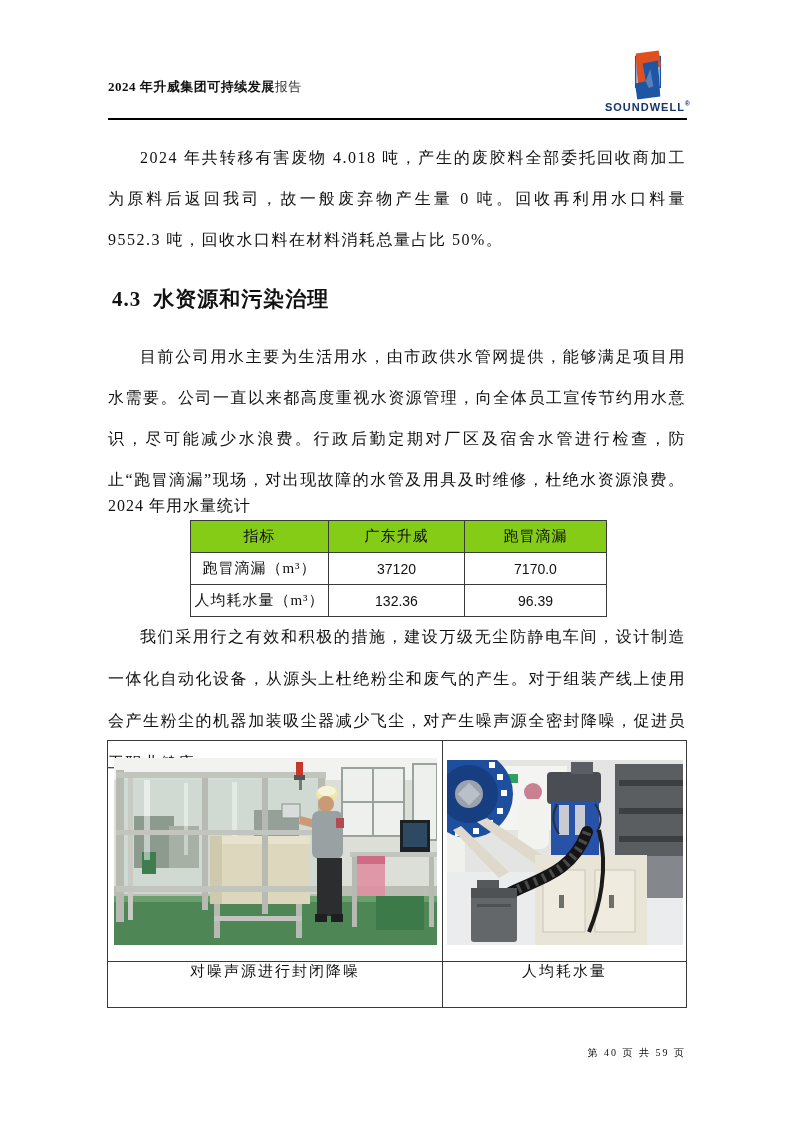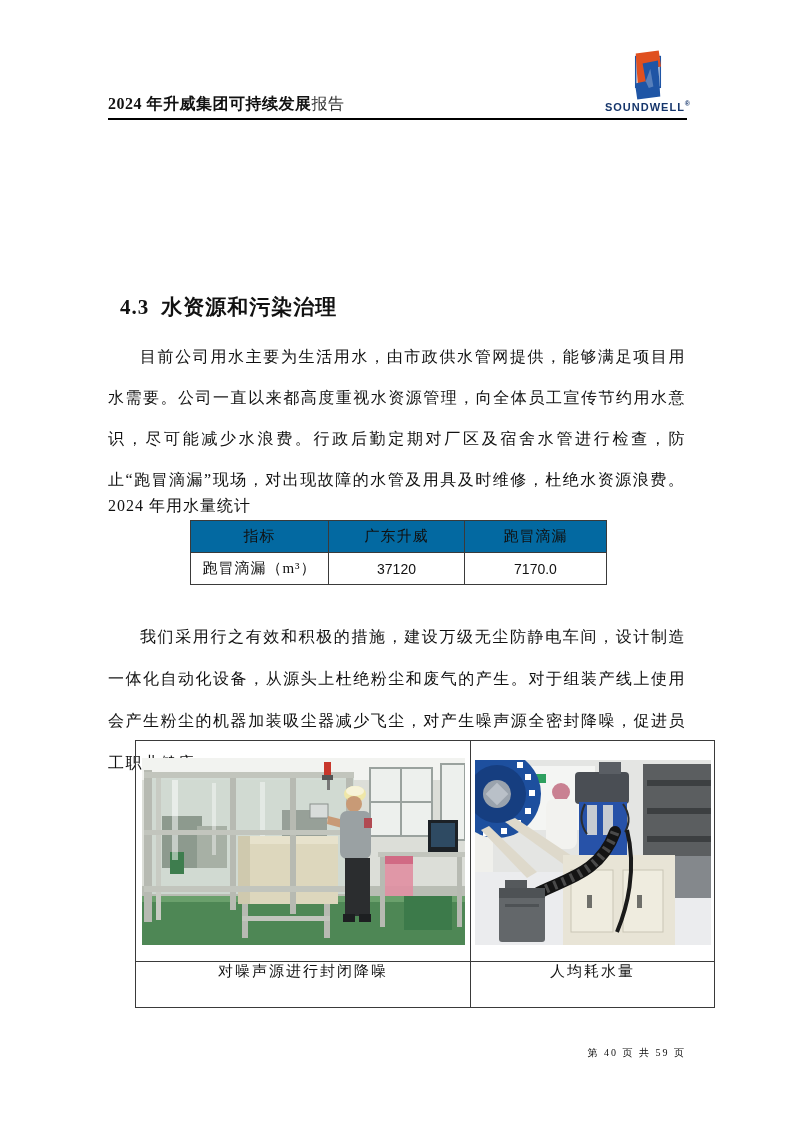--- a/index.html
+++ b/index.html
@@ -13,68 +13,68 @@
   
   .logo { position:absolute; right:100px; top:50px; width:92px; text-align:center; }
   .logo-emblem { display:block; margin:0 auto; }
   .logo-brand {
     font-family:"Liberation Sans","DejaVu Sans",sans-serif;
     font-size:11px; font-weight:bold; color:#15356b; letter-spacing:1px;
     white-space:nowrap;
   }
   .logo-reg { font-size:7px; vertical-align:super; color:#15356b; }
   .doc-title {
-    position:absolute; left:108px; top:94px; font-size:16px; letter-spacing:0.5px;
+    position:absolute; left:108px; top:78px; font-size:13px; letter-spacing:0.5px;
     white-space:nowrap;
   }
   .doc-title .strong { font-weight:bold; }
   .doc-title .light { font-weight:normal; color:#333; }
   .header-rule { position:absolute; left:108px; width:579px; top:118px; border-top:2px solid #000; }
 
   
   .para {
     position:absolute; left:108px; width:578px;
     font-size:16px; line-height:41px; letter-spacing:1.5px;
     text-align:justify; text-indent:2em; margin:0;
   }
   .p1 { top:137px; }
   .p2 { top:336px; }
   .p3 { top:616px; line-height:42px; }
 
   .section-heading {
-    position:absolute; left:108px; top:281px; margin:12px;
+    position:absolute; left:108px; top:281px; margin:4px;
     font-family:"Liberation Sans","DejaVu Sans",sans-serif;
     font-size:21px; font-weight:bold; letter-spacing:1px;
   }
   .section-heading .sec-num { font-family:"Liberation Serif",serif; margin-right:12px; }
 
   
   .table-caption {
     position:absolute; left:108px; top:496px; width:578px;
     text-align:left; font-size:16px; letter-spacing:1px;
   }
   table.water {
     position:absolute; left:190px; top:520px; width:416px;
     border-collapse:collapse; table-layout:fixed;
     font-size:15px; letter-spacing:1px;
   }
   table.water th, table.water td {
     border:1px solid #3a3a3a; text-align:center; padding:0; height:31px;
     font-weight:normal;
   }
-  table.water thead th { background:#0369a1; }
+  table.water thead th { background:#84cc16; }
   table.water .num {
     font-family:"Liberation Sans","DejaVu Sans",sans-serif;
     font-size:14px; letter-spacing:0;
   }
 
   
   table.photos {
     position:absolute; left:107px; top:740px; width:579px;
-    border-collapse:collapse; table-layout:fixed;margin-left:28px;
+    border-collapse:collapse; table-layout:fixed;
   }
   table.photos td { border:1px solid #3a3a3a; padding:0; vertical-align:top; }
   td.photo-cell { height:220px; }
   td.caption-cell {
     height:45px; text-align:center; vertical-align:middle;
     font-size:15px; letter-spacing:2px;
   }
   .photo-box-left  { width:323px; height:187px; margin:17px auto 0; display:block; }
   .photo-box-right { width:236px; height:185px; margin:19px auto 0; display:block; }
   .photo-box-left svg, .photo-box-right svg { display:block; width:100%; height:100%; }
@@ -96,20 +96,21 @@
       <polygon points="14,4 44,0 47,21 33,24 37,47 17,51" fill="#e0501f"></polygon>
       <polygon points="46,60 16,64 13,43 27,40 23,17 43,13" fill="#1f55a5"></polygon>
       <polygon points="27,40 33,24 37,47 31,49" fill="#ffffff" opacity="0.25"></polygon>
     </svg>
     <div class="logo-brand"><span>SOUNDWELL</span><span class="logo-reg">®</span></div>
   </div>
 
   <div class="doc-title"><span class="strong">2024 年升威集团可持续发展</span><span class="light">报告</span></div>
   <div class="header-rule"></div>
 
+  <p class="para p1">2024 年共转移有害废物 4.018 吨，产生的废胶料全部委托回收商加工为原料后返回我司，故一般废弃物产生量 0 吨。回收再利用水口料量 9552.3 吨，回收水口料在材料消耗总量占比 50%。</p>
 
   <h2 class="section-heading"><span class="sec-num">4.3</span><span>水资源和污染治理</span></h2>
 
   <p class="para p2">目前公司用水主要为生活用水，由市政供水管网提供，能够满足项目用水需要。公司一直以来都高度重视水资源管理，向全体员工宣传节约用水意识，尽可能减少水浪费。行政后勤定期对厂区及宿舍水管进行检查，防止“跑冒滴漏”现场，对出现故障的水管及用具及时维修，杜绝水资源浪费。</p>
 
   <div class="table-caption">2024 年用水量统计</div>
   <table class="water">
     <colgroup>
         <col style="width:138px">
         <col style="width:136px">
@@ -120,20 +121,25 @@
         <th>指标</th>
         <th>广东升威</th>
         <th>跑冒滴漏</th>
       </tr>
     </thead>
     <tbody>
       <tr>
         <td>跑冒滴漏（m³）</td>
         <td class="num">37120</td>
         <td class="num">7170.0</td>
+      </tr>
+      <tr>
+        <td>人均耗水量（m³）</td>
+        <td class="num">132.36</td>
+        <td class="num">96.39</td>
       </tr>
     </tbody>
   </table>
 
   <p class="para p3">我们采用行之有效和积极的措施，建设万级无尘防静电车间，设计制造一体化自动化设备，从源头上杜绝粉尘和废气的产生。对于组装产线上使用会产生粉尘的机器加装吸尘器减少飞尘，对产生噪声源全密封降噪，促进员工职业健康。</p>
 
   <table class="photos">
     <colgroup>
         <col style="width:335px">
         <col style="width:244px">

